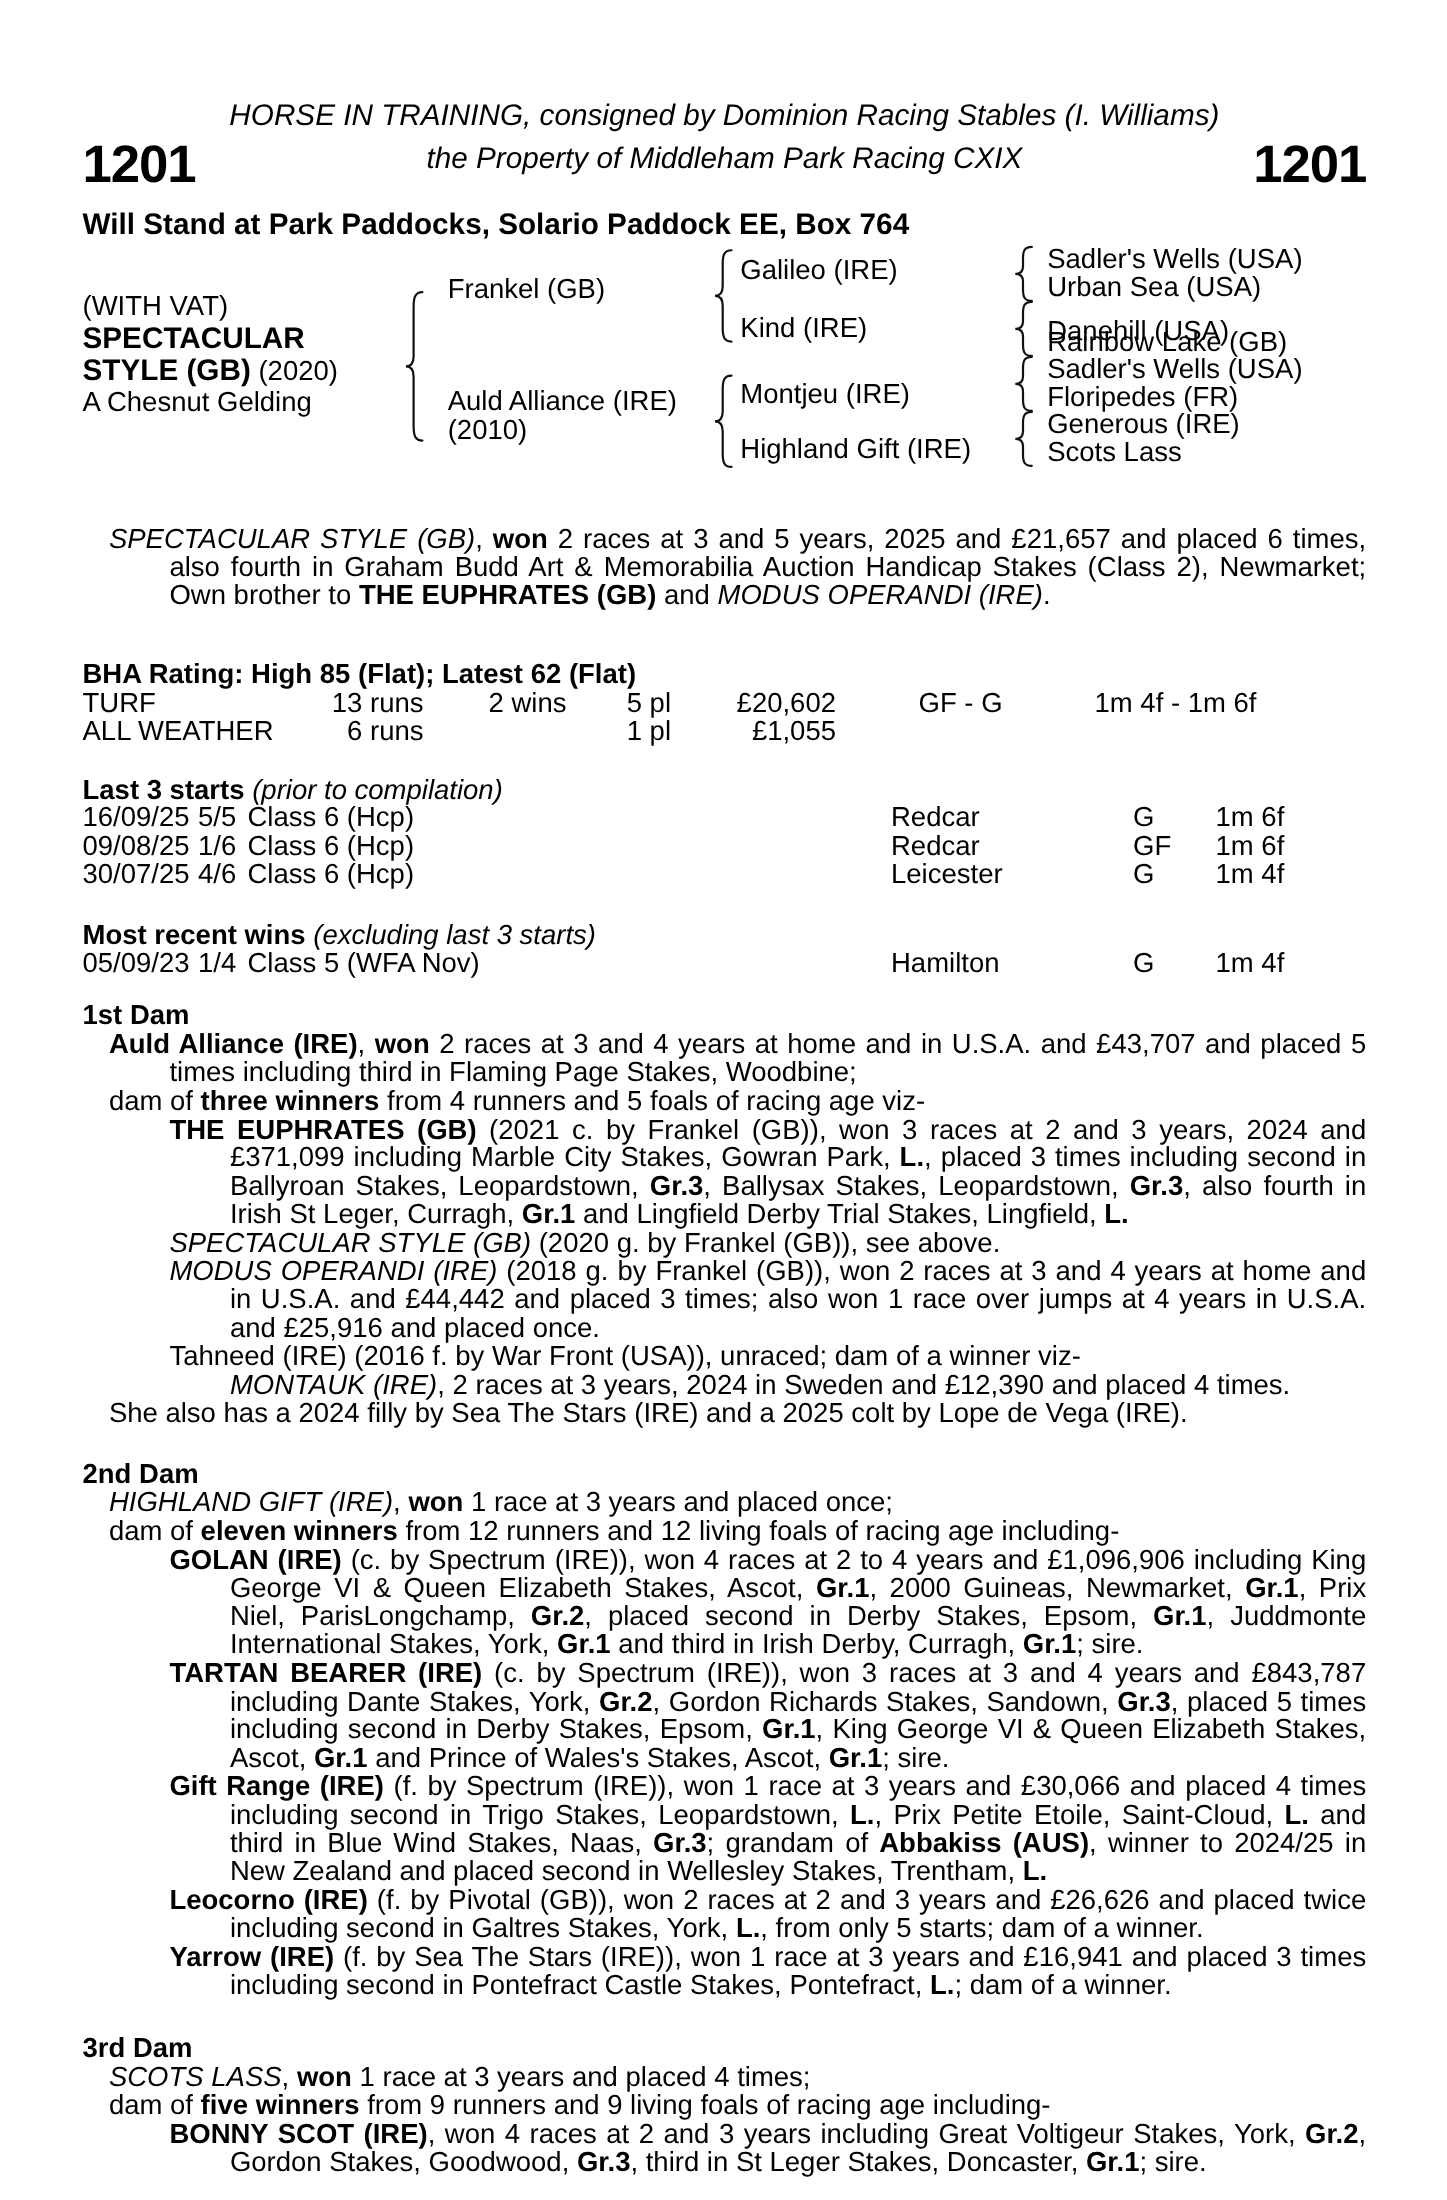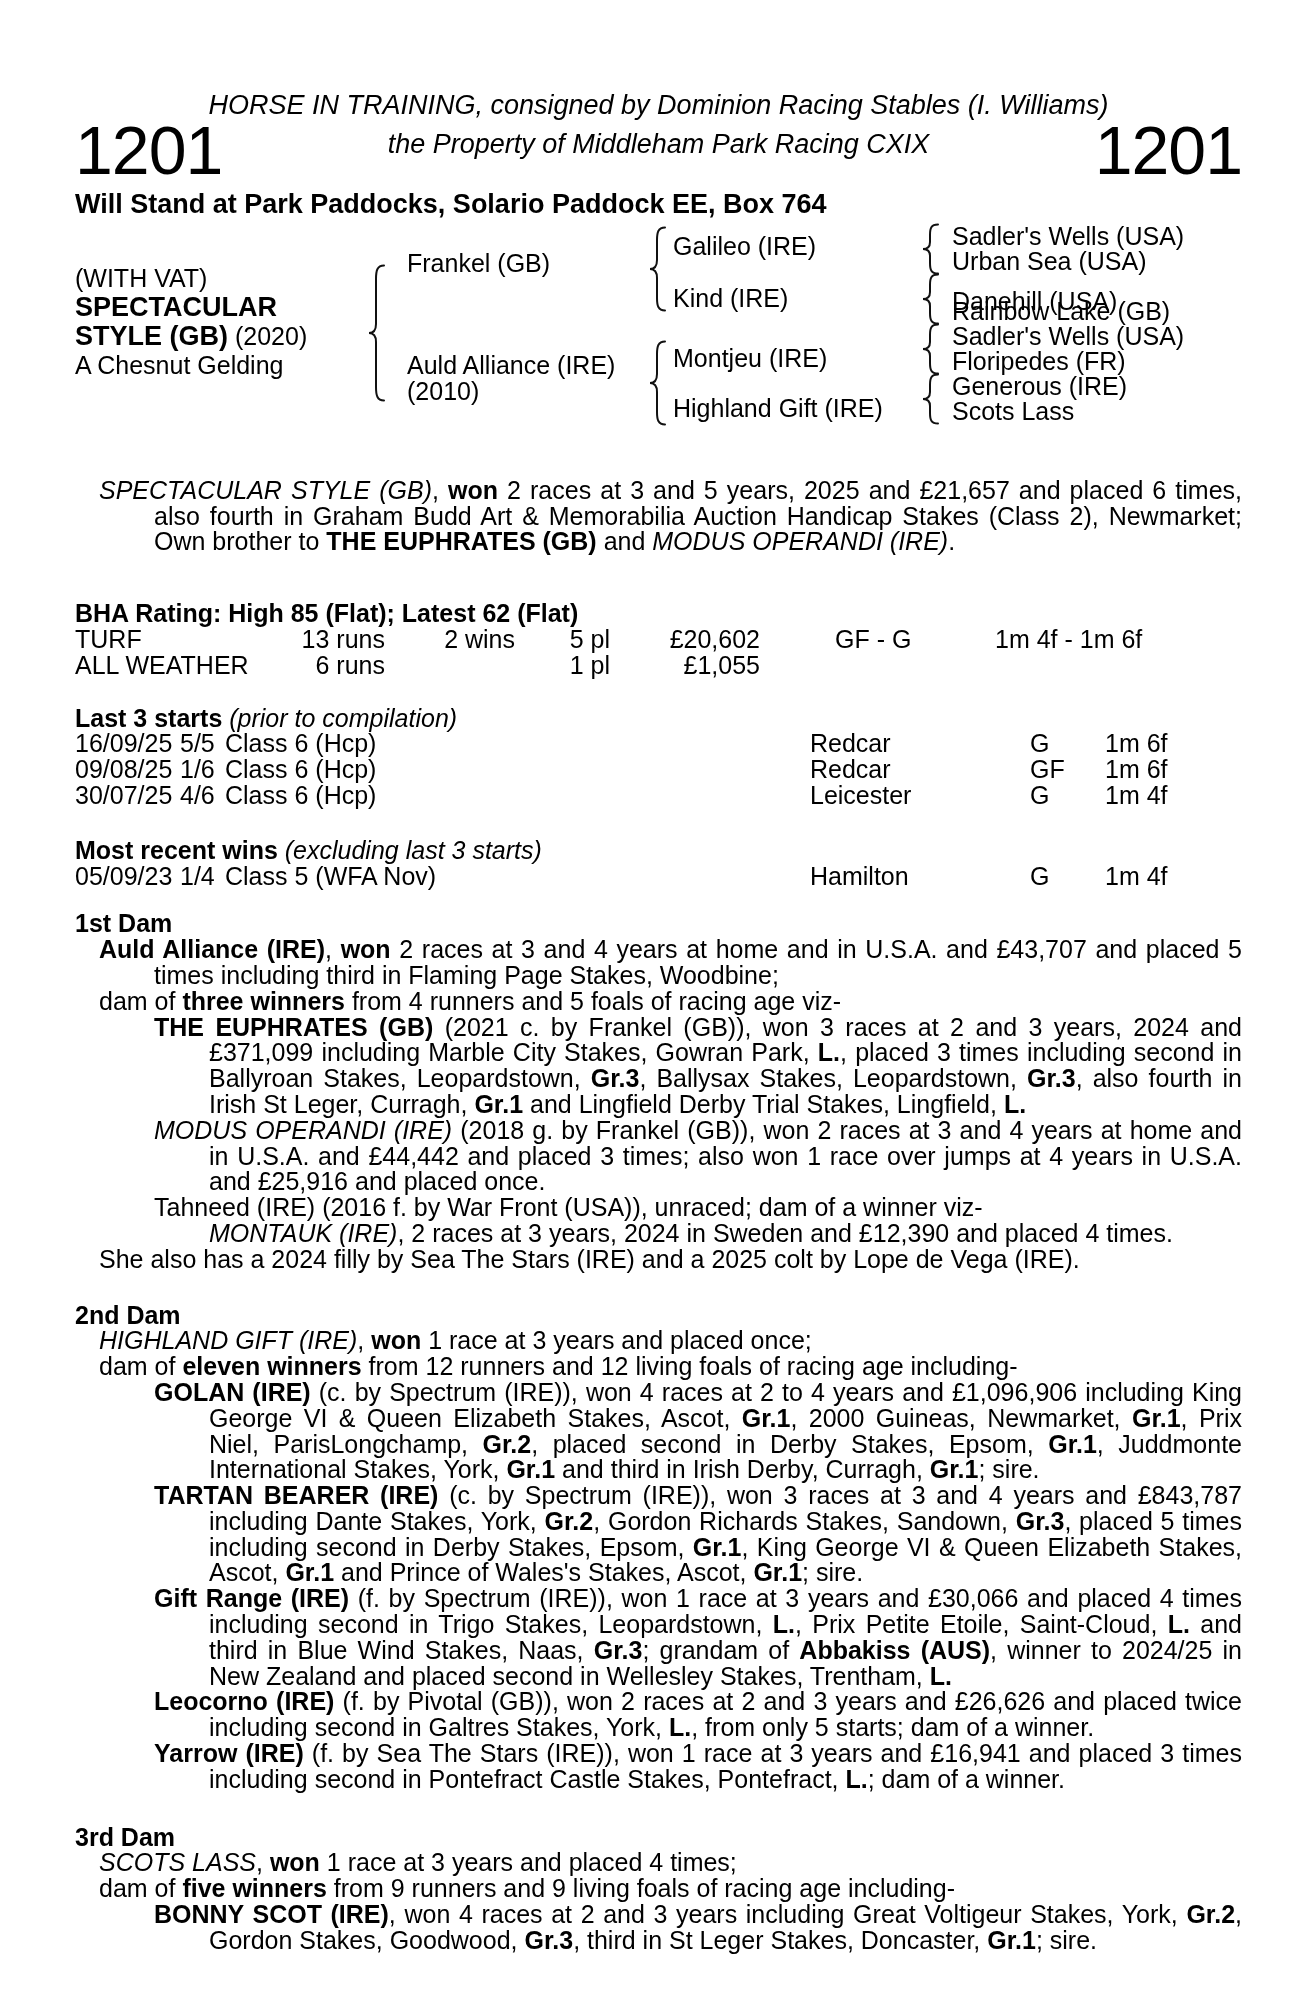--- a/index.html
+++ b/index.html
@@ -10,21 +10,21 @@
     padding:90px 73px 0 75px;
     background:#ffffff;
     color:#000;
     font-family:"Liberation Sans", sans-serif;
     font-size:25px;
     line-height:25.8px;
     overflow:hidden;
   }
   .consign{font-style:italic;font-size:27px;line-height:30px;text-align:center;}
   .lot-row{position:relative;height:52px;margin-top:4px;}
-  .lot{font-weight:normal;font-size:68px;line-height:52px;letter-spacing:-1px;}
+  .lot{font-weight:bold;font-size:48px;line-height:52px;letter-spacing:-1px;}
   .lot.left{position:absolute;left:0;top:0;}
   .lot.right{position:absolute;right:0;top:0;}
   .property{position:absolute;left:0;right:0;top:8px;text-align:center;font-style:italic;font-size:27px;}
   .stand{margin-top:16px;font-weight:bold;font-size:27px;}
 
   
   .pedigree{position:relative;height:212px;margin-top:6px;}
   .ped-abs{position:absolute;white-space:nowrap;}
   .gen1{left:0;top:40px;line-height:29px;}
   .gen1 .nm{font-weight:bold;font-size:27px;}
@@ -210,20 +210,21 @@
       <span class="c-going">G</span>
       <span class="c-dist">1m 4f</span>
     </div>
   </div>
 
   <div class="sec-dam1">
     <div class="dam-title">1st Dam</div>
     <div class="p0"><span style="font-weight: bold;">Auld Alliance (IRE)</span><span>, </span><span style="font-weight: bold;">won</span><span> 2 races at 3 and 4 years at home and in U.S.A. and £43,707 and placed 5 times including third in Flaming Page Stakes, Woodbine;</span></div>
     <div class="p0"><span>dam of </span><span style="font-weight: bold;">three winners</span><span> from 4 runners and 5 foals of racing age viz-</span></div>
     <div class="p1"><span style="font-weight: bold;">THE EUPHRATES (GB)</span><span> (2021 c. by Frankel (GB)), won 3 races at 2 and 3 years, 2024 and £371,099 including Marble City Stakes, Gowran Park, </span><span style="font-weight: bold;">L.</span><span>, placed 3 times including second in Ballyroan Stakes, Leopardstown, </span><span style="font-weight: bold;">Gr.3</span><span>, Ballysax Stakes, Leopardstown, </span><span style="font-weight: bold;">Gr.3</span><span>, also fourth in Irish St Leger, Curragh, </span><span style="font-weight: bold;">Gr.1</span><span> and Lingfield Derby Trial Stakes, Lingfield, </span><span style="font-weight: bold;">L.</span></div>
+    <div class="p1"><span style="font-style: italic;">SPECTACULAR STYLE (GB)</span><span> (2020 g. by Frankel (GB)), see above.</span></div>
     <div class="p1"><span style="font-style: italic;">MODUS OPERANDI (IRE)</span><span> (2018 g. by Frankel (GB)), won 2 races at 3 and 4 years at home and in U.S.A. and £44,442 and placed 3 times; also won 1 race over jumps at 4 years in U.S.A. and £25,916 and placed once.</span></div>
     <div class="p1"><span>Tahneed (IRE) (2016 f. by War Front (USA)), unraced; dam of a winner viz-</span></div>
     <div class="p2"><span style="font-style: italic;">MONTAUK (IRE)</span><span>, 2 races at 3 years, 2024 in Sweden and £12,390 and placed 4 times.</span></div>
     <div class="p0"><span>She also has a 2024 filly by Sea The Stars (IRE) and a 2025 colt by Lope de Vega (IRE).</span></div>
   </div>
 
   <div class="sec-dam2">
     <div class="dam-title">2nd Dam</div>
     <div class="p0"><span style="font-style: italic;">HIGHLAND GIFT (IRE)</span><span>, </span><span style="font-weight: bold;">won</span><span> 1 race at 3 years and placed once;</span></div>
     <div class="p0"><span>dam of </span><span style="font-weight: bold;">eleven winners</span><span> from 12 runners and 12 living foals of racing age including-</span></div>

